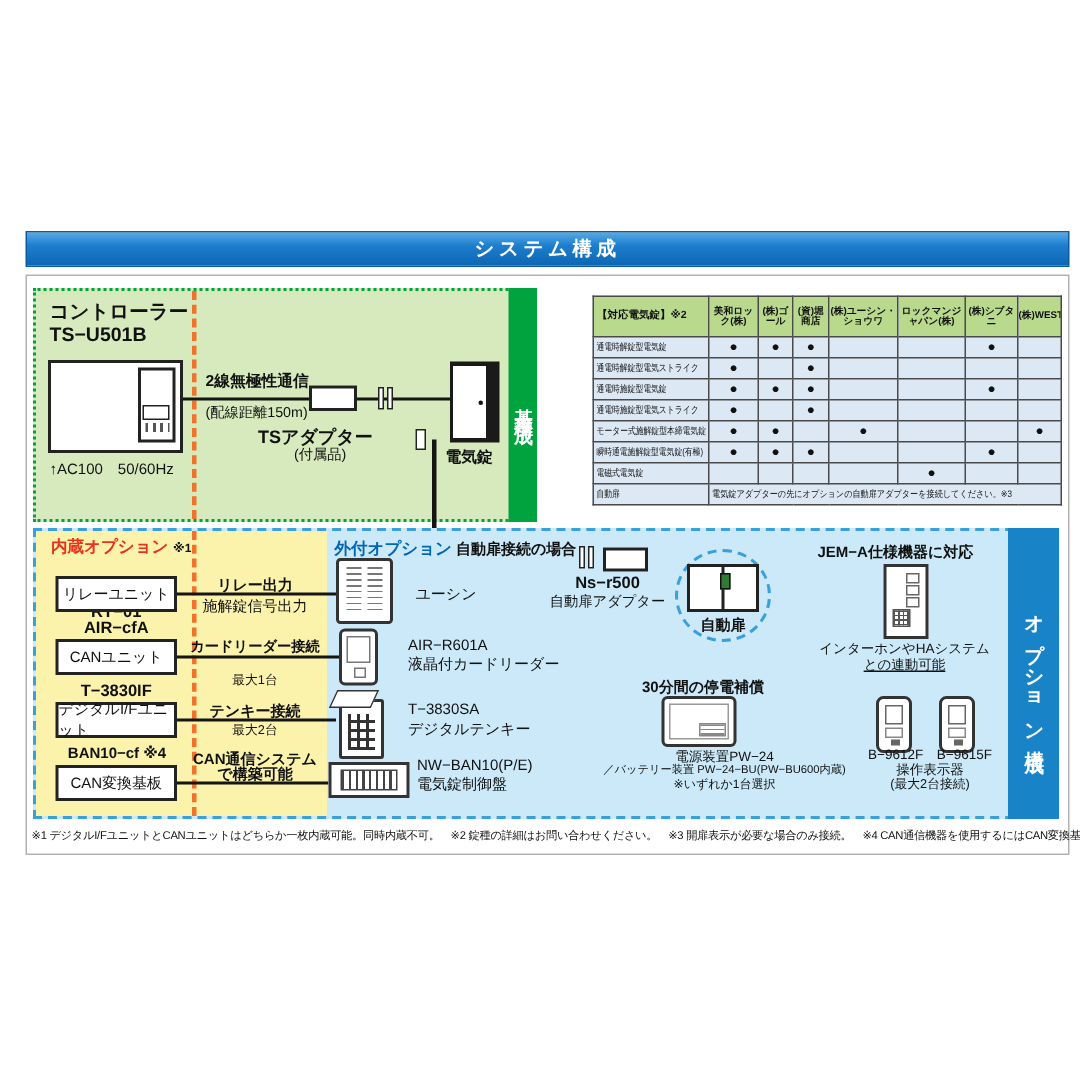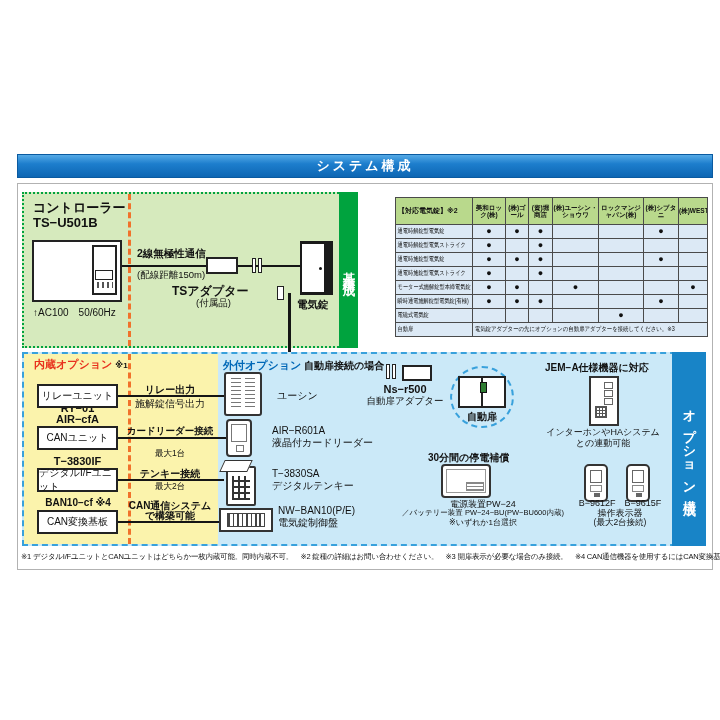--- a/index.html
+++ b/index.html
@@ -335,21 +335,21 @@
   </div>
 
   <div class="abs b fs10" style="left:545px;top:361px;">JEM−A仕様機器に対応</div>
   <div class="icon-intercom" style="left:589px;top:376px;">
     <div class="k" style="top:4px;"></div>
       <div class="k" style="top:12px;"></div>
       <div class="k" style="top:20px;"></div>
     <div class="spk"></div>
   </div>
   <div class="abs ctr fs9" style="left:546px;top:426px;width:114px;">インターホンやHAシステム</div>
-  <div class="abs ctr fs9" style="left:546px;top:437px;width:114px;">との連動可能</div>
+  <div class="abs ctr fs9" style="left:546px;top:437px;width:114px;text-decoration:underline;">との連動可能</div>
 
   <div class="abs b fs10" style="left:428px;top:451px;">30分間の停電補償</div>
   <div class="icon-power" style="left:441px;top:464px;">
       <div class="in"></div>
       <div class="tag"></div>
     </div>
   <div class="abs ctr fs9" style="left:400px;top:498px;width:166px;">電源装置PW−24</div>
   <div class="abs ctr" style="left:400px;top:508px;width:166px;font-size:7.5px;">／バッテリー装置 PW−24−BU(PW−BU600内蔵)</div>
   <div class="abs ctr fs8" style="left:400px;top:517px;width:166px;">※いずれか1台選択</div>
 

